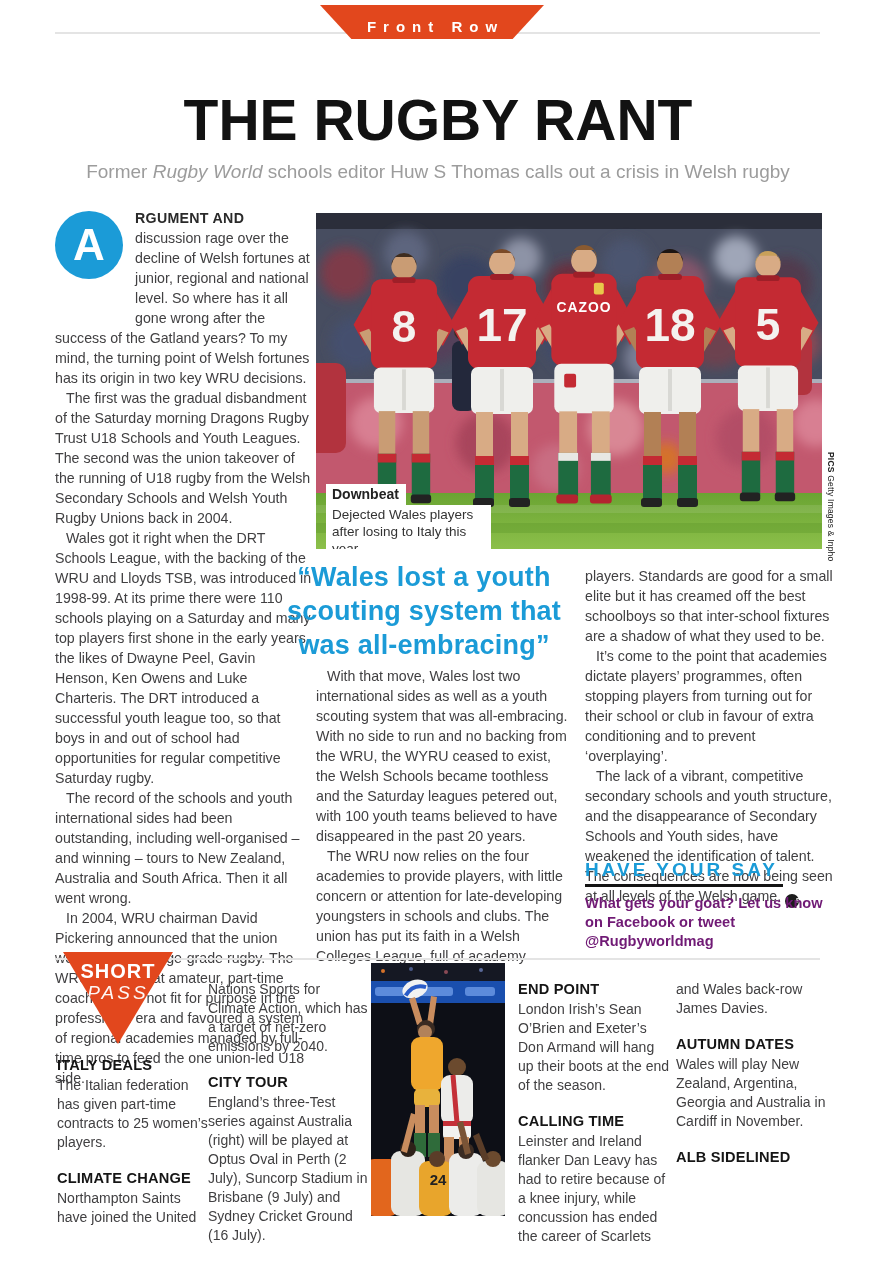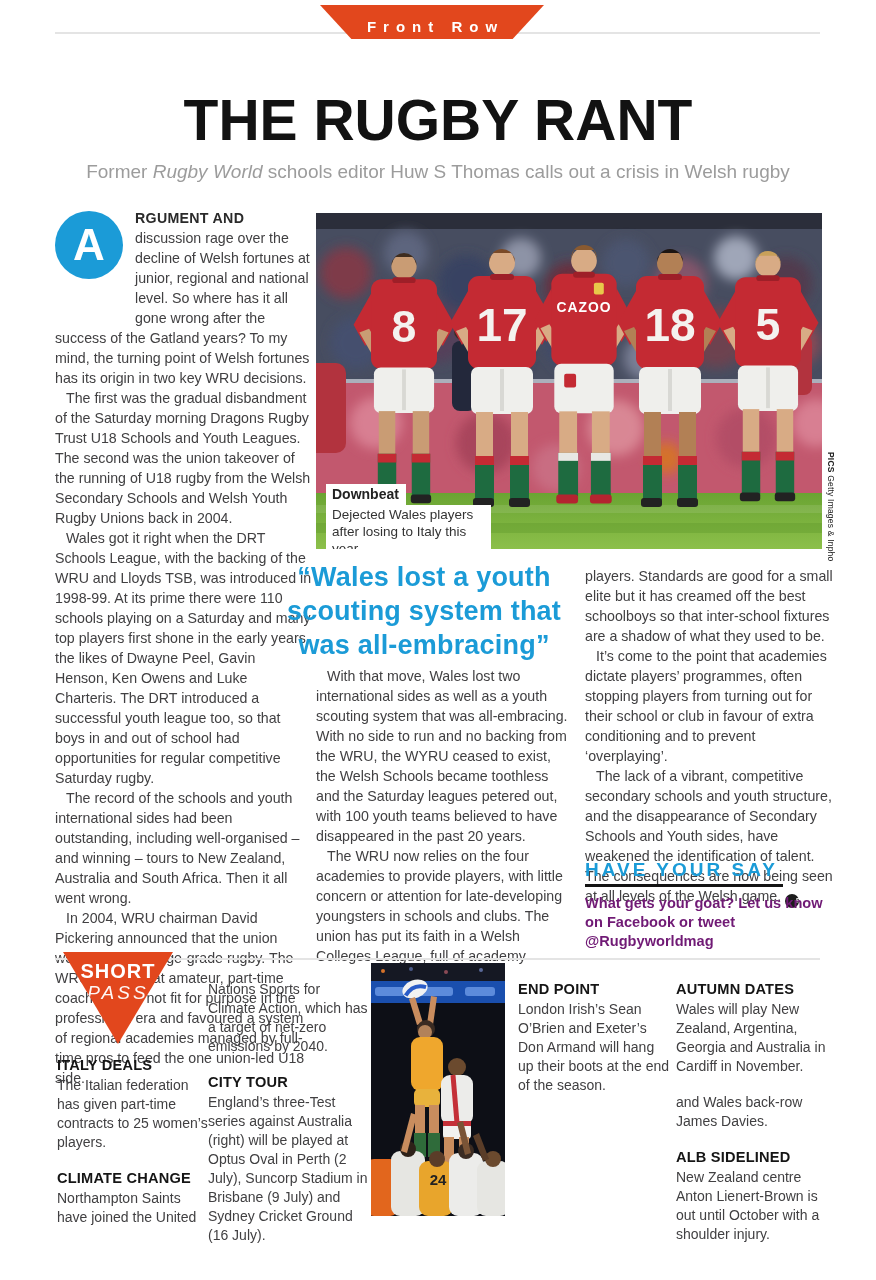--- a/index.html
+++ b/index.html
@@ -373,30 +373,33 @@
         <path d="M118,196 L108,170 L102,173 L112,198 Z" fill="#5a3d28"></path>
       </g>
     </svg>
   </div>
 
   <div class="sp-col sp3">
     <div class="sp-item">
       <h4>END POINT</h4>
       <p>London Irish’s Sean O’Brien and Exeter’s Don Armand will hang up their boots at the end of the season.</p>
     </div>
+    <div class="sp-item">
+      <h4>CALLING TIME</h4>
+      <p>Leinster and Ireland flanker Dan Leavy has had to retire because of a knee injury, while concussion has ended the career of Scarlets</p>
+    </div>
   </div>
 
   <div class="sp-col sp4">
+    <div class="sp-item">
+      <p>and Wales back-row James Davies.</p>
+    </div>
     <div class="sp-item">
       <h4>AUTUMN DATES</h4>
       <p>Wales will play New Zealand, Argentina, Georgia and Australia in Cardiff in November.</p>
     </div>
     <div class="sp-item">
-      <p>and Wales back-row James Davies.</p>
-    </div>
-    <div class="sp-item">
       <h4>ALB SIDELINED</h4>
-      <p>New Zealand centre Anton Lienert-Brown is out until October with a shoulder injury.</p>
     </div>
   </div>
 
   <div class="page-num">24</div>
 </div>
 
 </body></html>

